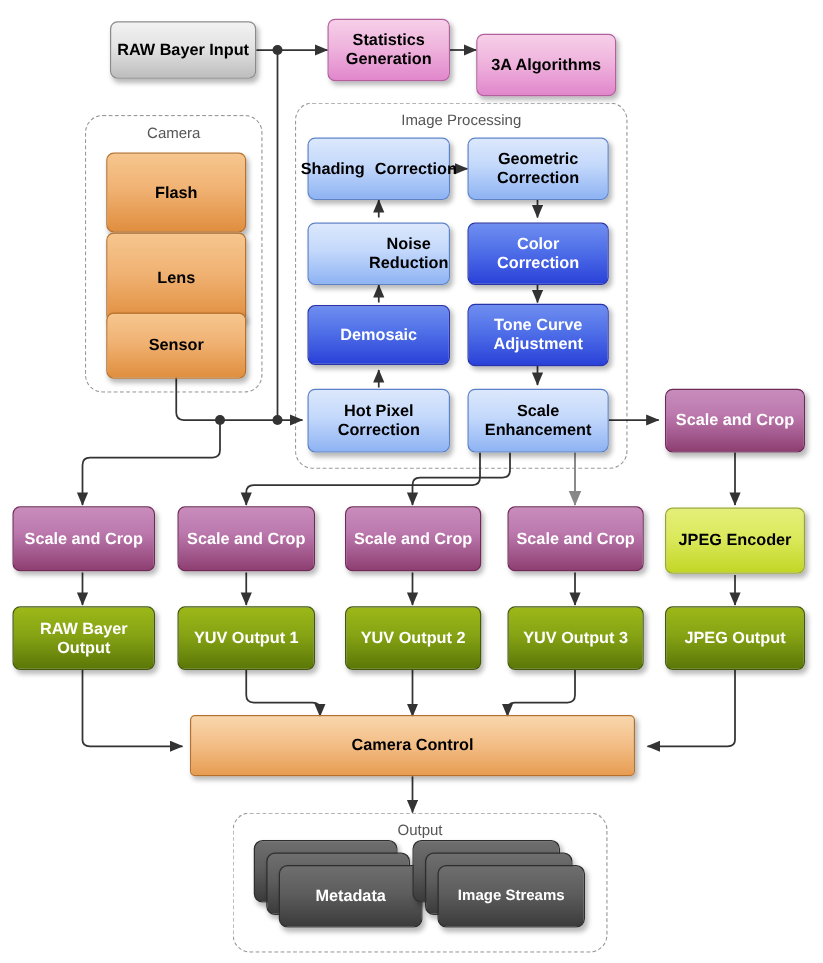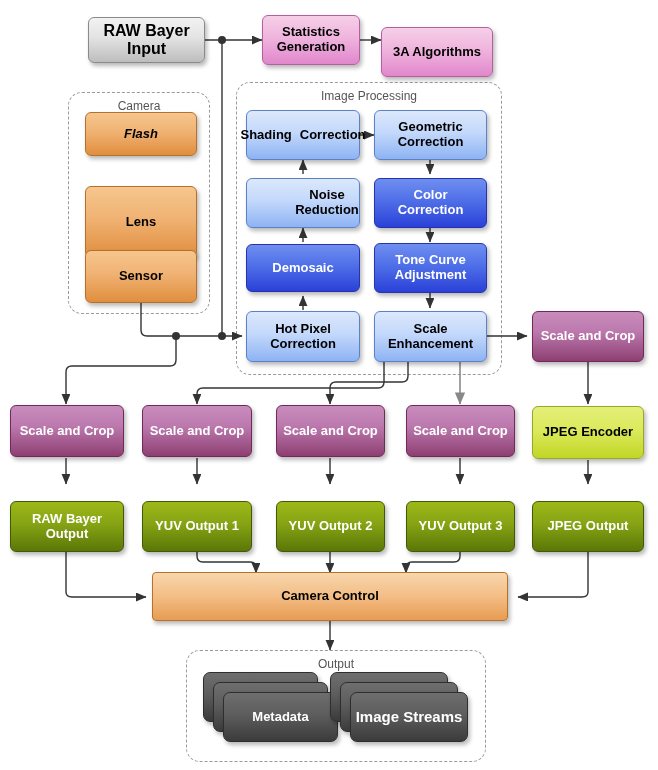--- a/index.html
+++ b/index.html
@@ -23,21 +23,21 @@
           border:1px solid #b5702b;color:#000;}
   .c-orange-wide{background:linear-gradient(to bottom,#f8d6ac 0%,#f3bd85 50%,#e79c52 100%);
           border:1px solid #b5702b;color:#000;}
   .c-blue-lt{background:linear-gradient(to bottom,#dce8fc 0%,#c3d8fb 45%,#8eb3f3 100%);
           border:1px solid #5b82c9;color:#000;}
   .c-blue-dk{background:linear-gradient(to bottom,#6f8ef0 0%,#4f6fe8 45%,#2a41d8 100%);
           border:1px solid #2733a8;color:#fff;}
   .c-magenta{background:linear-gradient(to bottom,#c88cbc 0%,#bc79ae 40%,#8e3f72 100%);
           border:1px solid #6f2a58;color:#fff;}
   .c-green{background:linear-gradient(to bottom,#9cb818 0%,#86a314 45%,#5b7707 100%);
-          border:1px solid #43590a;color:#fff;margin-top:16px;}
+          border:1px solid #43590a;color:#fff;}
   .c-lime{background:linear-gradient(to bottom,#e4ef79 0%,#dbe95c 45%,#c2d626 100%);
           border:1px solid #97a72a;color:#000;}
   .c-card{background:linear-gradient(to bottom,#6e6e6e 0%,#5d5d5d 45%,#3b3b3b 100%);
           border:1px solid #2e2e2e;color:#fff;}
 
   
   .group{position:absolute;box-sizing:border-box;border:1px dashed #9a9a9a;
          border-radius:14px;background:transparent;}
   .group-title{position:absolute;width:100%;text-align:center;top:6px;left:0;
          font-size:12px;color:#555;font-weight:normal;}
@@ -119,34 +119,34 @@
       <path d="M197,536 L197,556 Q197,562 203,562 L250,562 Q256,562 256,568 L256,573" marker-end="url(#ah)"></path>
       <path d="M330,536 L330,573" marker-end="url(#ah)"></path>
       <path d="M460,536 L460,556 Q460,562 454,562 L412,562 Q406,562 406,568 L406,573" marker-end="url(#ah)"></path>
 
       <path d="M588,536 L588,592 Q588,597 582,597 L518,597" marker-end="url(#ah)"></path>
 
       <path d="M330,621 L330,650" marker-end="url(#ah)"></path>
     </g>
   </svg>
 
-  <div class="node c-gray" style="left:88px;top:17px;width:117px;height:46px;font-size:16px;">
+  <div class="node c-gray" style="left:88px;top:17px;width:117px;height:46px;font-size:13px;">
     <span>RAW Bayer Input</span>
   </div>
 
   <div class="node c-pink" style="left:262px;top:15px;width:98px;height:50px;font-size:13px;flex-direction:column;">
     <span>Statistics</span>
     <span>Generation</span>
   </div>
 
   <div class="node c-pink" style="left:381px;top:15px;width:112px;height:50px;font-size:13px;margin-top:12px;">
     <span>3A Algorithms</span>
   </div>
 
-  <div class="node c-orange" style="left:85px;top:112px;width:112px;height:44px;font-size:13px;font-style:italic;">
+  <div class="node c-orange" style="left:85px;top:122px;width:112px;height:64px;font-size:13px;">
     <span>Flash</span>
   </div>
   <div class="node c-orange" style="left:85px;top:186px;width:112px;height:72px;font-size:13px;">
     <span>Lens</span>
   </div>
   <div class="node c-orange" style="left:85px;top:250px;width:112px;height:53px;font-size:13px;">
     <span>Sensor</span>
   </div>
 
   <div class="node c-blue-lt" style="left:246px;top:110px;width:114px;height:50px;font-size:13px;flex-direction:row;">
@@ -225,18 +225,18 @@
     <div class="node c-card" style="left:0px;top:0px;width:115px;height:50px;"></div>
     <div class="node c-card" style="left:10px;top:10px;width:115px;height:50px;"></div>
     <div class="node c-card" style="left:20px;top:20px;width:115px;height:50px;font-size:13px;">
       <span>Metadata</span>
     </div>
   </div>
 
   <div class="stack" style="left:330px;top:672px;width:145px;height:75px;">
     <div class="node c-card" style="left:0px;top:0px;width:118px;height:50px;"></div>
     <div class="node c-card" style="left:10px;top:10px;width:118px;height:50px;"></div>
-    <div class="node c-card" style="left:20px;top:20px;width:118px;height:50px;font-size:15px;">
+    <div class="node c-card" style="left:20px;top:20px;width:118px;height:50px;font-size:12px;">
       <span>Image Streams</span>
     </div>
   </div>
 
 </div>
 
 </body></html>

